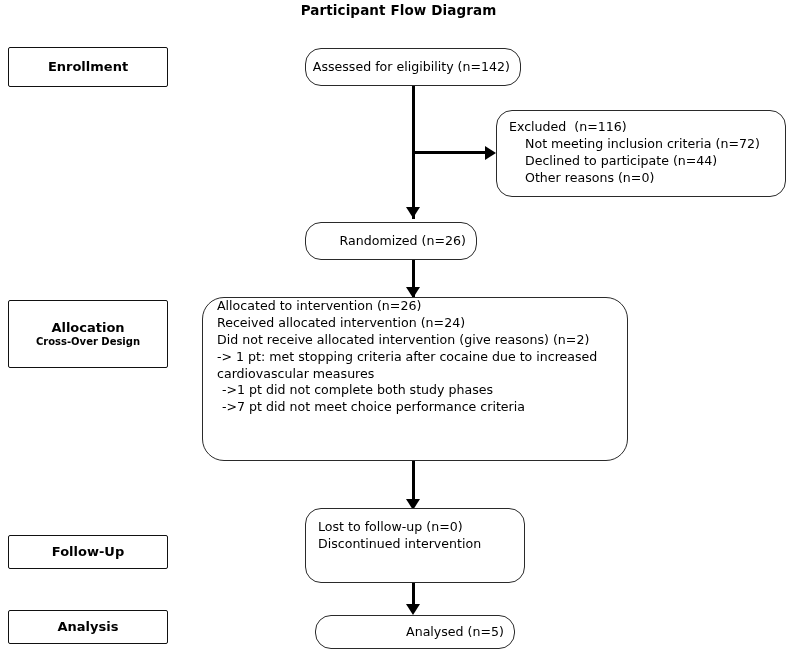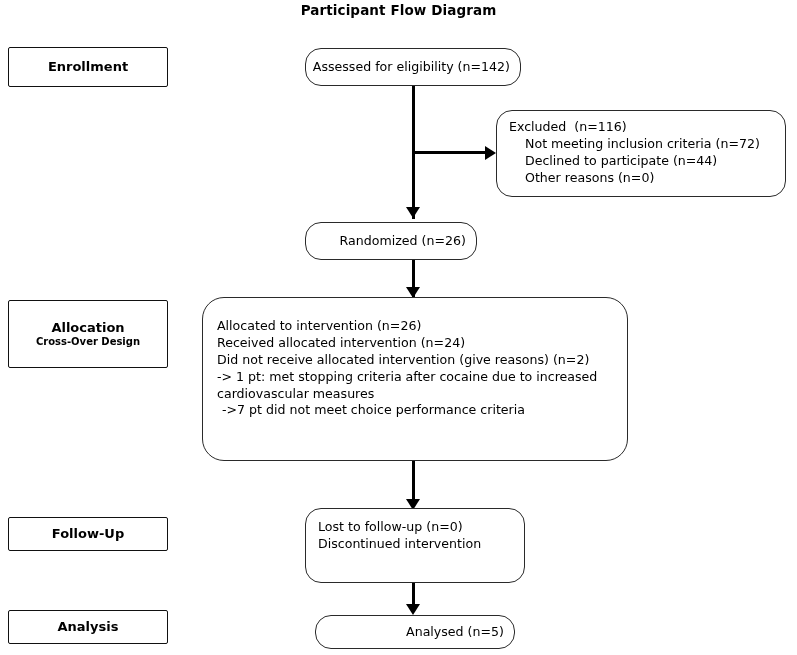--- a/index.html
+++ b/index.html
@@ -105,21 +105,21 @@
 
   <div class="stage-box" style="left:8px; top:47px; width:160px; height:40px;">
     <span>Enrollment</span>
   </div>
 
   <div class="stage-box" style="left:8px; top:300px; width:160px; height:68px;">
     <span>Allocation</span>
     <span class="sub">Cross-Over Design</span>
   </div>
 
-  <div class="stage-box" style="left:8px; top:517px; width:160px; height:34px;">
+  <div class="stage-box" style="left:8px; top:535px; width:160px; height:34px;">
     <span>Follow-Up</span>
   </div>
 
   <div class="stage-box" style="left:8px; top:610px; width:160px; height:34px;">
     <span>Analysis</span>
   </div>
 
   <div class="vline" style="left:412px; top:86px; height:133px;"></div>
   <div class="arrow-down" style="left:406px; top:207px;"></div>
 
@@ -143,26 +143,27 @@
     <div class="line">Excluded  (n=116)</div>
     <div class="line indent1">Not meeting inclusion criteria (n=72)</div>
     <div class="line indent1">Declined to participate (n=44)</div>
     <div class="line indent1">Other reasons (n=0)</div>
   </div>
 
   <div class="flow-box center-text" style="left:305px; top:222px; width:172px; height:38px;">
     <div class="line">Randomized (n=26)</div>
   </div>
 
-  <div class="flow-box big-radius" style="left:202px; top:297px; width:426px; height:164px; padding-top:20px; padding-left:14px;">
+  <div class="flow-box big-radius" style="left:202px; top:297px; width:426px; height:164px; padding-top:0; padding-left:14px;">
     <div class="line">Allocated to intervention (n=26)</div>
     <div class="line">Received allocated intervention (n=24)</div>
     <div class="line">Did not receive allocated intervention (give reasons) (n=2)</div>
     <div class="line">-&gt; 1 pt: met stopping criteria after cocaine due to increased</div>
     <div class="line">cardiovascular measures</div>
+    <div class="line indent-sm">-&gt;1 pt did not complete both study phases</div>
     <div class="line indent-sm">-&gt;7 pt did not meet choice performance criteria</div>
   </div>
 
   <div class="flow-box" style="left:305px; top:508px; width:220px; height:75px; padding-top:10px; padding-left:12px;">
     <div class="line">Lost to follow-up (n=0)</div>
     <div class="line">Discontinued intervention</div>
   </div>
 
   <div class="flow-box center-text" style="left:315px; top:615px; width:200px; height:34px;">
     <div class="line">Analysed (n=5)</div>

